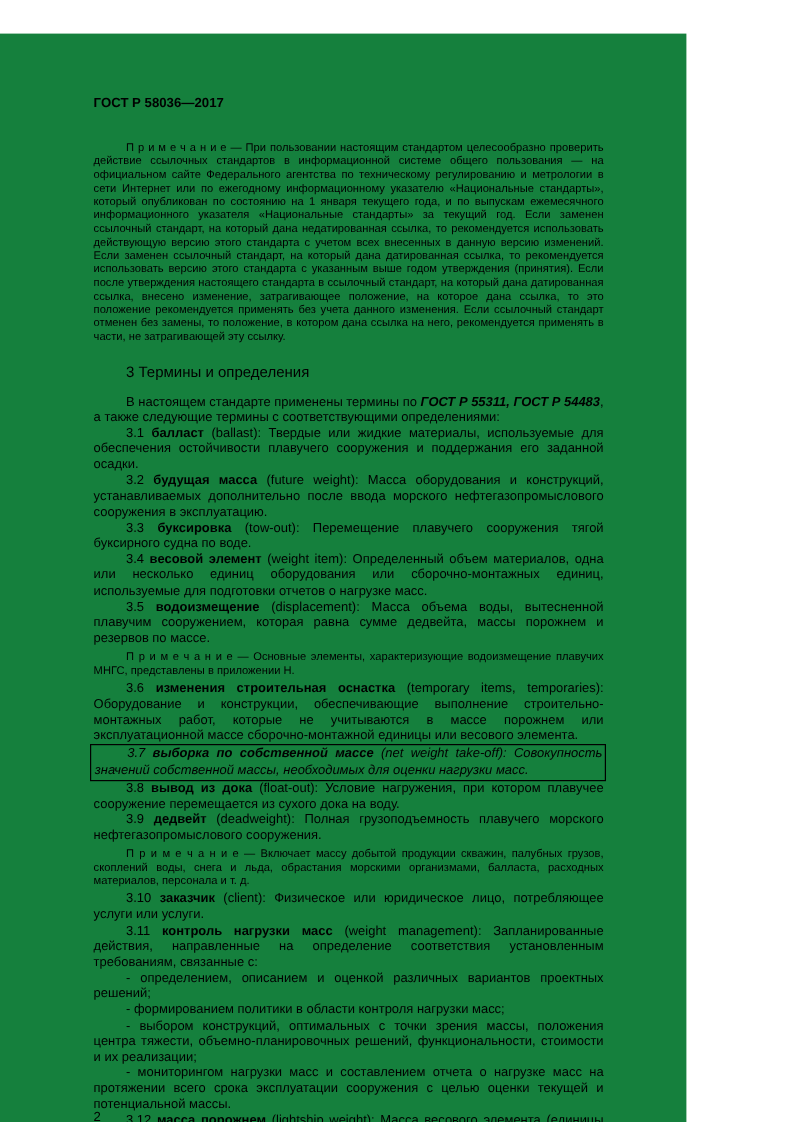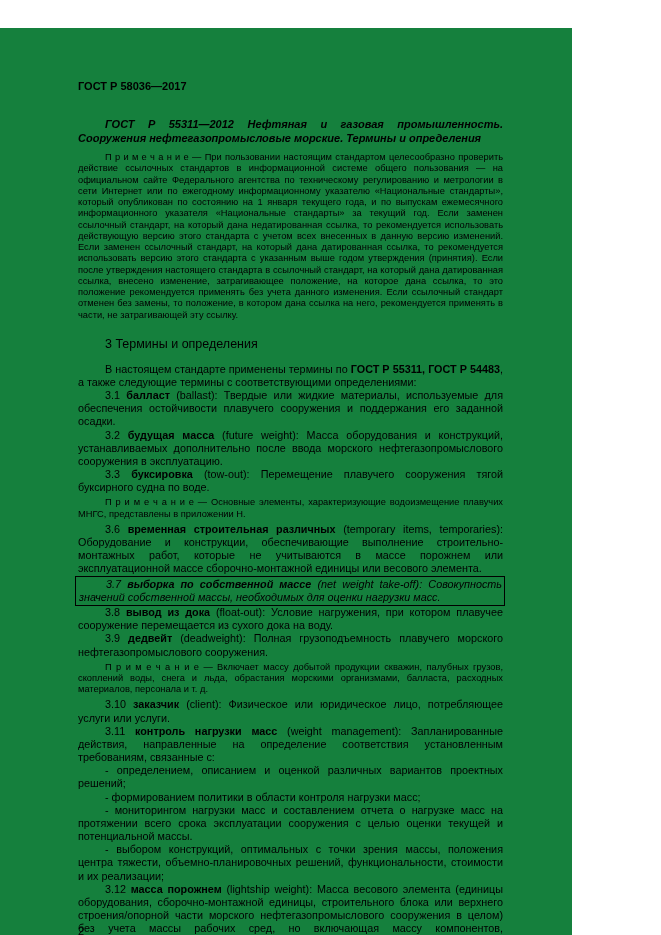--- a/index.html
+++ b/index.html
@@ -27,77 +27,78 @@
     margin:2px 0 2px 0;
   }
   .section-heading{
     font-size:12.5px;font-weight:normal;
     margin:16px 0 12px 0;text-indent:27px;
   }
   .body-para{
     font-size:10.8px;line-height:1.22;text-align:justify;text-indent:27px;
   }
   .term-name{font-weight:bold;}
-  .refs-bold{font-weight:bold;}
+  .refs-bold{font-weight:bold;font-style:italic;}
   .boxed{
     border:1px solid #000;
     margin-left:-3px;margin-right:-2px;
     padding:1px 2px 1px 3px;
     font-style:italic;
   }
   .note-block{margin:3px 0 3px 0;}
   .page-number{
     position:absolute;left:78px;bottom:26px;
     font-size:11px;
   }
 </style>
 </head>
 <body>
 
 <div class="page">
 
   <div class="doc-header">ГОСТ Р 58036—2017</div>
 
-  <p class="ref-para">ГОСТ Р 55311—2012 Нефтяная и газовая промышленность. Сооружения нефтегазопромысловые морские. Термины и определения</p>
 
   <p class="small-note">П р и м е ч а н и е — При пользовании настоящим стандартом целесообразно проверить действие ссылочных стандартов в информационной системе общего пользования — на официальном сайте Федерального агентства по техническому регулированию и метрологии в сети Интернет или по ежегодному информационному указателю «Национальные стандарты», который опубликован по состоянию на 1 января текущего года, и по выпускам ежемесячного информационного указателя «Национальные стандарты» за текущий год. Если заменен ссылочный стандарт, на который дана недатированная ссылка, то рекомендуется использовать действующую версию этого стандарта с учетом всех внесенных в данную версию изменений. Если заменен ссылочный стандарт, на который дана датированная ссылка, то рекомендуется использовать версию этого стандарта с указанным выше годом утверждения (принятия). Если после утверждения настоящего стандарта в ссылочный стандарт, на который дана датированная ссылка, внесено изменение, затрагивающее положение, на которое дана ссылка, то это положение рекомендуется применять без учета данного изменения. Если ссылочный стандарт отменен без замены, то положение, в котором дана ссылка на него, рекомендуется применять в части, не затрагивающей эту ссылку.</p>
 
   <h2 class="section-heading">3 Термины и определения</h2>
 
   <p class="body-para"><span>В настоящем стандарте применены термины по </span><span class="refs-bold">ГОСТ Р 55311, ГОСТ Р 54483</span><span>, а также следующие термины с соответствующими определениями:</span></p>
 
   <p class="body-para"><span>3.1</span> <span class="term-name">балласт</span> <span>(ballast): Твердые или жидкие материалы, используемые для обеспечения остойчивости плавучего сооружения и поддержания его заданной осадки.</span></p>
 
   <p class="body-para"><span>3.2</span> <span class="term-name">будущая масса</span> <span>(future weight): Масса оборудования и конструкций, устанавливаемых дополнительно после ввода морского нефтегазопромыслового сооружения в эксплуатацию.</span></p>
 
   <p class="body-para"><span>3.3</span> <span class="term-name">буксировка</span> <span>(tow-out): Перемещение плавучего сооружения тягой буксирного судна по воде.</span></p>
 
+  <p class="body-para"><span>3.4</span> <span class="term-name">весовой элемент</span> <span>(weight item): Определенный объем материалов, одна или несколько единиц оборудования или сборочно-монтажных единиц, используемые для подготовки отчетов о нагрузке масс.</span></p>
 
+  <p class="body-para"><span>3.5</span> <span class="term-name">водоизмещение</span> <span>(displacement): Масса объема воды, вытесненной плавучим сооружением, которая равна сумме дедвейта, массы порожнем и резервов по массе.</span></p>
 
   <p class="small-note note-block">П р и м е ч а н и е — Основные элементы, характеризующие водоизмещение плавучих МНГС, представлены в приложении Н.</p>
 
-  <p class="body-para"><span>3.6</span> <span class="term-name">временная строительная различных</span> <span>(temporary items, temporaries): Оборудование и конструкции, обеспечивающие выполнение строительно-монтажных работ, которые не учитываются в массе порожнем или эксплуатационной массе сборочно-монтажной единицы или весового элемента.</span></p>
+  <p class="body-para"><span>3.6</span> <span class="term-name">изменения строительная оснастка</span> <span>(temporary items, temporaries): Оборудование и конструкции, обеспечивающие выполнение строительно-монтажных работ, которые не учитываются в массе порожнем или эксплуатационной массе сборочно-монтажной единицы или весового элемента.</span></p>
 
   <div class="boxed">
     <p class="body-para"><span>3.7</span> <span class="term-name">выборка по собственной массе</span> <span>(net weight take-off): Совокупность значений собственной массы, необходимых для оценки нагрузки масс.</span></p>
   </div>
 
   <p class="body-para"><span>3.8</span> <span class="term-name">вывод из дока</span> <span>(float-out): Условие нагружения, при котором плавучее сооружение перемещается из сухого дока на воду.</span></p>
 
   <p class="body-para"><span>3.9</span> <span class="term-name">дедвейт</span> <span>(deadweight): Полная грузоподъемность плавучего морского нефтегазопромыслового сооружения.</span></p>
 
   <p class="small-note note-block">П р и м е ч а н и е — Включает массу добытой продукции скважин, палубных грузов, скоплений воды, снега и льда, обрастания морскими организмами, балласта, расходных материалов, персонала и т. д.</p>
 
   <p class="body-para"><span>3.10</span> <span class="term-name">заказчик</span> <span>(client): Физическое или юридическое лицо, потребляющее услуги или услуги.</span></p>
 
   <p class="body-para"><span>3.11</span> <span class="term-name">контроль нагрузки масс</span> <span>(weight management): Запланированные действия, направленные на определение соответствия установленным требованиям, связанные с:</span></p>
 
   <p class="body-para">- определением, описанием и оценкой различных вариантов проектных решений;</p>
   <p class="body-para">- формированием политики в области контроля нагрузки масс;</p>
+  <p class="body-para">- выбором конструкций, оптимальных с точки зрения массы, положения центра тяжести, объемно-планировочных решений, функциональности, стоимости и их реализации;</p>
   <p class="body-para">- мониторингом нагрузки масс и составлением отчета о нагрузке масс на протяжении всего срока эксплуатации сооружения с целью оценки текущей и потенциальной массы.</p>
-  <p class="body-para">- выбором конструкций, оптимальных с точки зрения массы, положения центра тяжести, объемно-планировочных решений, функциональности, стоимости и их реализации;</p>
 
   <p class="body-para"><span>3.12</span> <span class="term-name">масса порожнем</span> <span>(lightship weight): Масса весового элемента (единицы оборудования, сборочно-монтажной единицы, строительного блока или верхнего строения/опорной части морского нефтегазопромыслового сооружения в целом) без учета массы рабочих сред, но включающая массу компонентов, обеспечивающих функционирование (смазочные и гидравлические масла, фильтрующие элементы, твердый балласт для обеспечения остойчивости плавучего сооружения и т.д.).</span></p>
 
 
   <div class="page-number">2</div>
 
 </div>
 
 </body></html>

